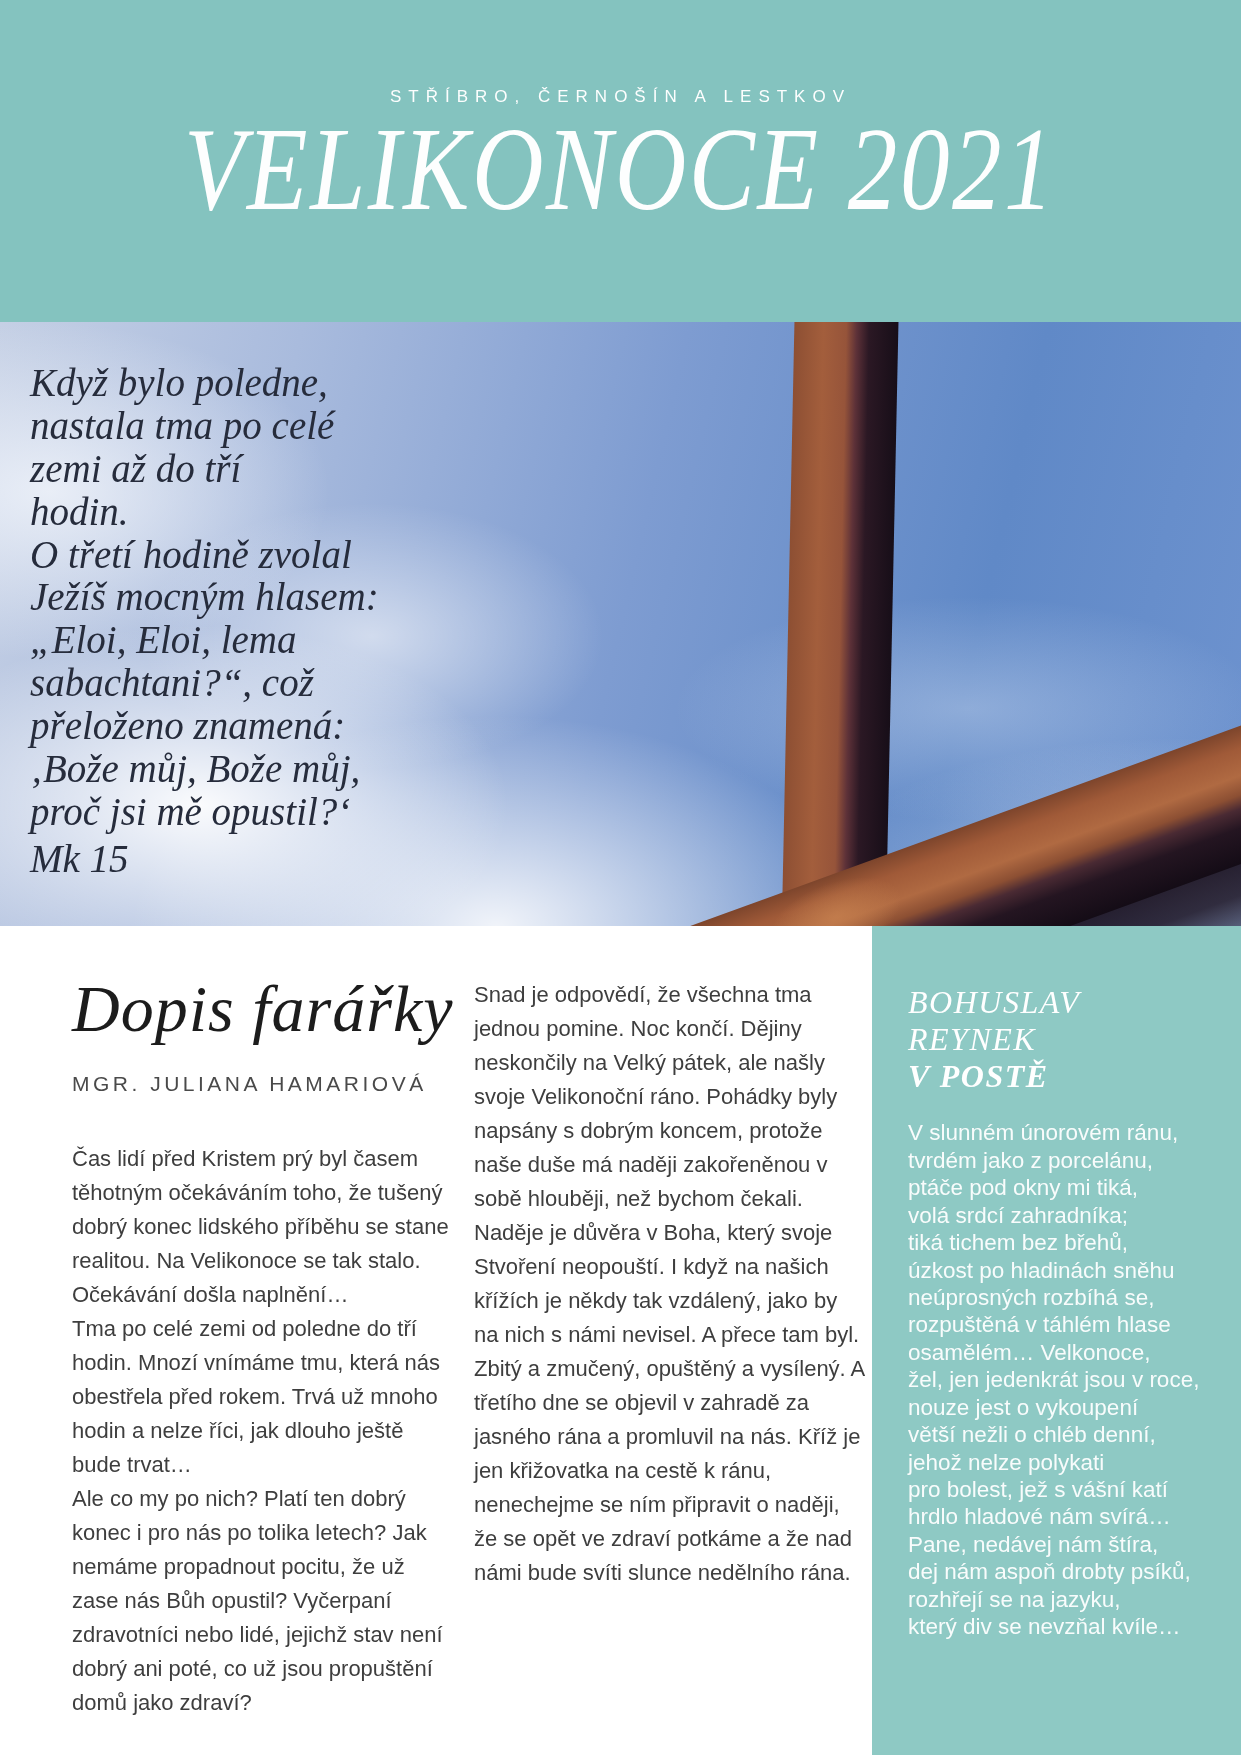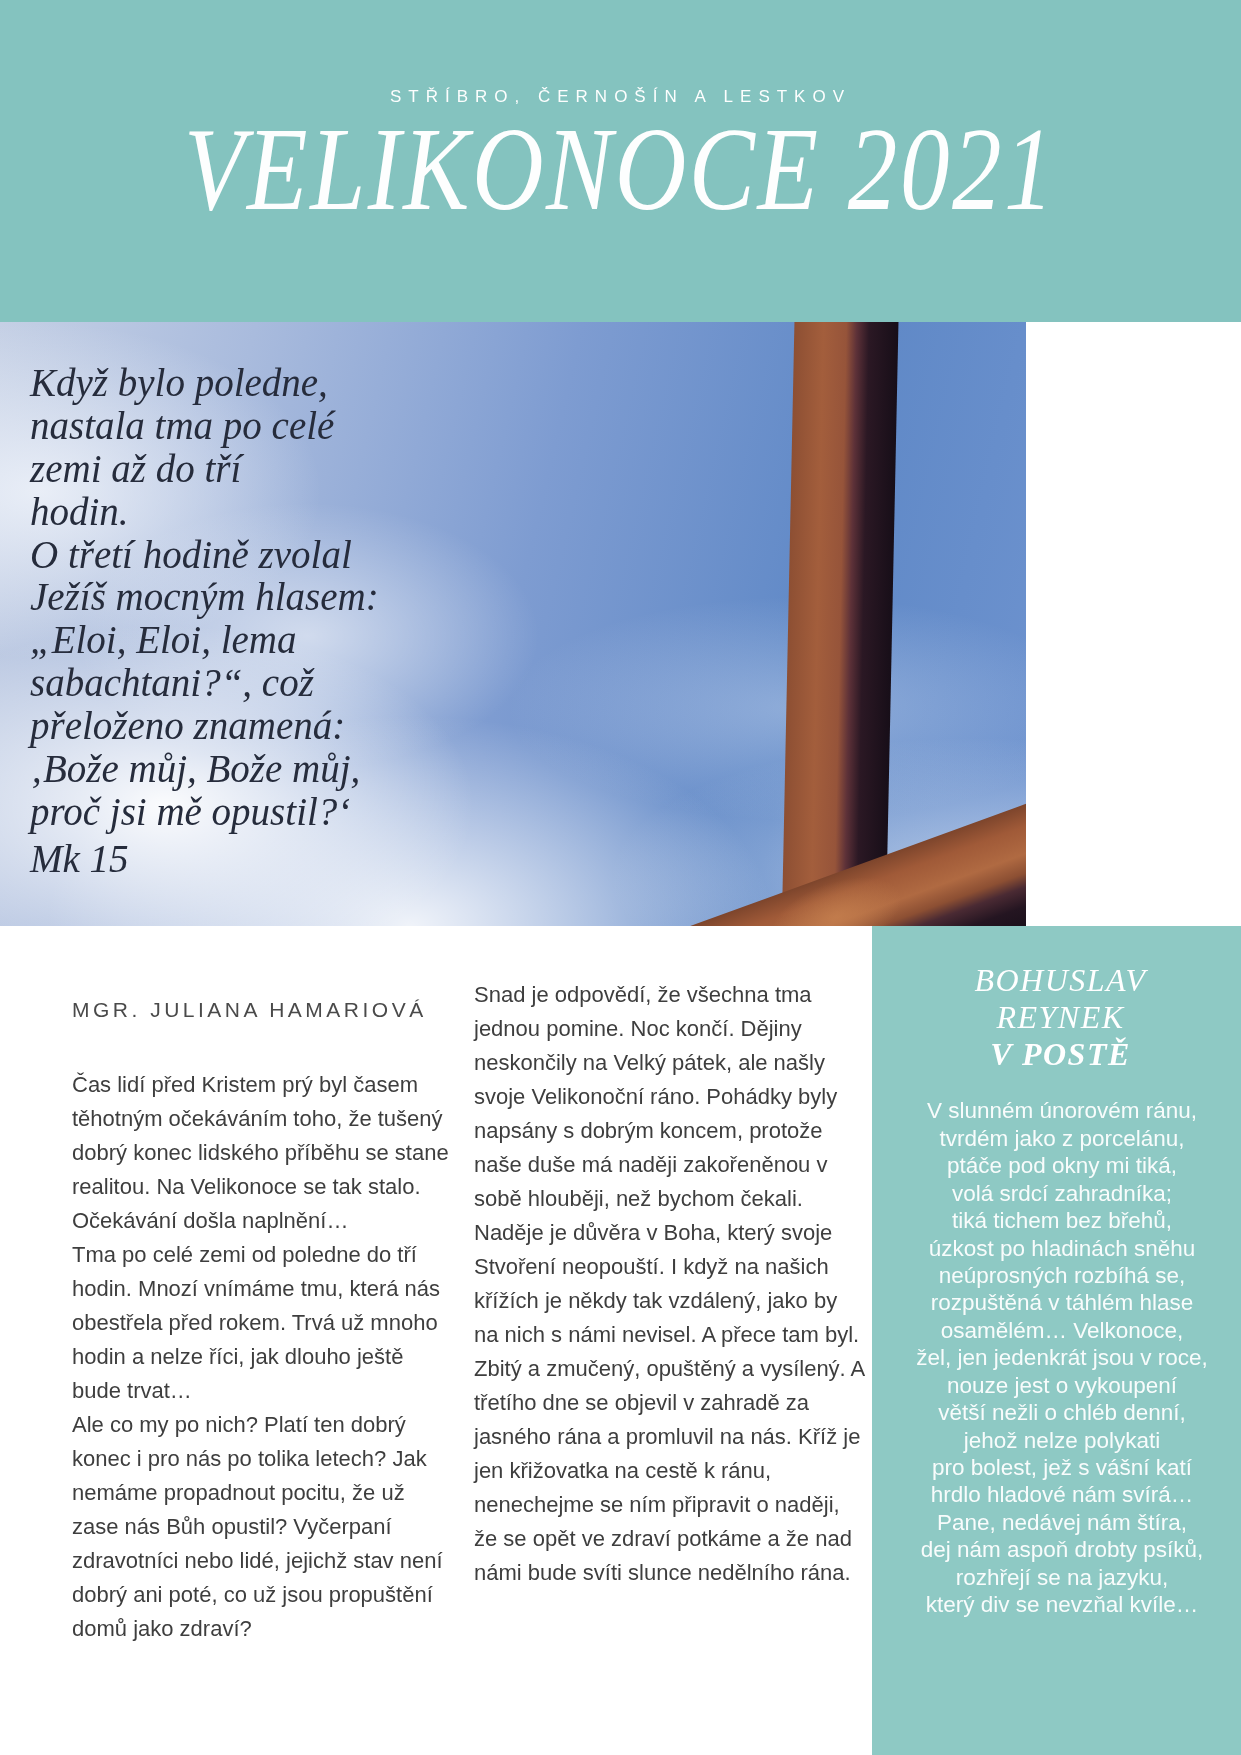--- a/index.html
+++ b/index.html
@@ -24,21 +24,21 @@
   .newsletter-title {
     display:inline-block;
     font-family:"Liberation Serif", serif; font-style:italic; font-weight:400;
     font-size:118px; line-height:1.04; color:#fdfefe;
     letter-spacing:3px; white-space:nowrap;
     transform:scaleX(.84); transform-origin:50% 0;
   }
 
   
   .hero {
-    position:absolute; left:0; top:322px; width:1026px; height:604px;
+    position:absolute; left:0; top:322px; width:1241px; height:604px;
     overflow:hidden;
   }
   .sky {
     position:absolute; inset:0;
     background:
       radial-gradient(ellipse 430px 250px at 16% 80%, rgba(255,255,255,.95), rgba(255,255,255,0) 72%),
       radial-gradient(ellipse 520px 300px at 40% 100%, rgba(255,255,255,.88), rgba(255,255,255,0) 70%),
       radial-gradient(ellipse 400px 240px at 4% 28%, rgba(244,247,252,.8), rgba(244,247,252,0) 70%),
       radial-gradient(ellipse 330px 190px at 30% 52%, rgba(255,255,255,.55), rgba(255,255,255,0) 70%),
       radial-gradient(ellipse 520px 200px at 95% 92%, rgba(236,242,250,.55), rgba(236,242,250,0) 70%),
@@ -99,21 +99,21 @@
     font-size:21px; letter-spacing:3.5px; color:#4a4a4a;
   }
   .letter-body { margin-top:46px; }
   .letter-body p, .mid-col p {
     font-size:22px; line-height:34px; color:#3e3e3e; font-weight:400;
   }
   .mid-col { position:absolute; left:458px; top:52px; width:392px;margin-left:16px; }
 
   .poem-panel {
     position:absolute; left:872px; top:0; width:369px; height:829px;
-    background:#8ec9c4; padding:36px 28px 0 36px;text-align:center;
+    background:#8ec9c4; padding:58px 28px 0 36px;
   }
   .poem-heading {
     font-family:"Liberation Serif", serif; font-style:italic; font-weight:400;
     font-size:32px; line-height:1.16; color:#ffffff; letter-spacing:1.5px;
   }
   .poem-title-line { font-weight:700; }
   .poem-text {
     margin-top:24px; width:308px;
     font-size:22.5px; line-height:1.22; color:rgba(255,255,255,.94);
     white-space:pre-line;
@@ -146,20 +146,21 @@
 sabachtani?“, což
 přeloženo znamená:
 ‚Bože můj, Bože můj,
 proč jsi mě opustil?‘</div>
     <div class="quote-citation">Mk 15</div>
   </div>
 
   <div class="bottom">
 
     <div class="letter-col">
+      <h2 class="letter-heading">Dopis farářky</h2>
       <div class="letter-byline">MGR. JULIANA HAMARIOVÁ</div>
       <div class="letter-body">
         <p>Čas lidí před Kristem prý byl časem těhotným očekáváním toho, že tušený dobrý konec lidského příběhu se stane realitou. Na Velikonoce se tak stalo. Očekávání došla naplnění…</p>
         <p>Tma po celé zemi od poledne do tří hodin. Mnozí vnímáme tmu, která nás obestřela před rokem. Trvá už mnoho hodin a nelze říci, jak dlouho ještě bude trvat…</p>
         <p>Ale co my po nich? Platí ten dobrý konec i pro nás po tolika letech? Jak nemáme propadnout pocitu, že už zase nás Bůh opustil? Vyčerpaní zdravotníci nebo lidé, jejichž stav není dobrý ani poté, co už jsou propuštění domů jako zdraví?</p>
       </div>
     </div>
 
     <div class="mid-col">
       <p>Snad je odpovědí, že všechna tma jednou pomine. Noc končí. Dějiny neskončily na Velký pátek, ale našly svoje Velikonoční ráno. Pohádky byly napsány s dobrým koncem, protože naše duše má naději zakořeněnou v sobě hlouběji, než bychom čekali. Naděje je důvěra v Boha, který svoje Stvoření neopouští. I když na našich křížích je někdy tak vzdálený, jako by na nich s námi nevisel. A přece tam byl. Zbitý a zmučený, opuštěný a vysílený. A třetího dne se objevil v zahradě za jasného rána a promluvil na nás. Kříž je jen křižovatka na cestě k ránu, nenechejme se ním připravit o naději, že se opět ve zdraví potkáme a že nad námi bude svíti slunce nedělního rána.</p>

